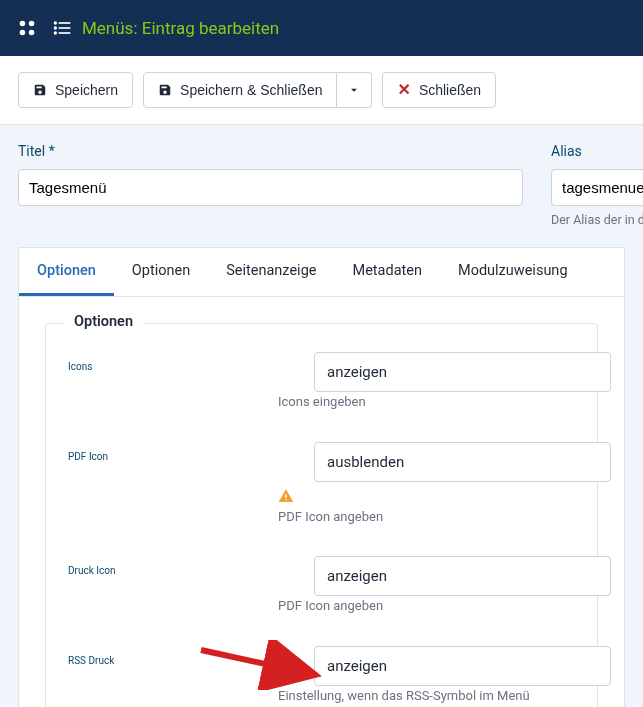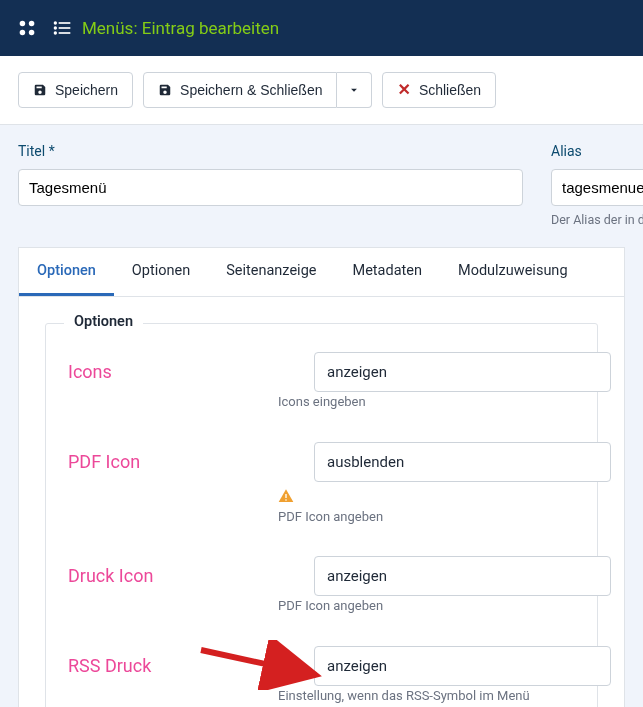--- a/index.html
+++ b/index.html
@@ -24,21 +24,21 @@
   .form-head .hint { font-size: 12.5px; color: #6b7280; margin-top: 6px; white-space: nowrap; }
   .tabs-wrap { margin: 14px 18px 0 18px; background: #fff; border: 1px solid #dfe3e8; border-bottom: none; }
   .tabs { display: flex; border-bottom: 1px solid #dfe3e8; }
   .tab { padding: 14px 18px; font-size: 14.5px; cursor: pointer; border-bottom: 3px solid transparent; color: #1f2937; }
   .tab.active { color: #2a69b8; border-bottom-color: #2a69b8; font-weight: 500; }
   .panel { background: #fff; margin: 0 18px; border: 1px solid #dfe3e8; border-top: none; padding: 26px 26px 40px 26px; }
   .fieldset { border: 1px solid #dfe3e8; border-radius: 3px; padding: 28px 22px 22px 22px; position: relative; }
   .fieldset .legend { position: absolute; top: -11px; left: 18px; background: #fff; padding: 0 10px; font-size: 14.5px; font-weight: 600; color: #1f2937; }
   .row { display: flex; align-items: flex-start; margin-bottom: 30px; position: relative; }
   .row:last-child { margin-bottom: 0; }
-  .row .lbl { width: 210px; padding-top: 9px; font-size: 18px; color: #ec4899; }
+  .row .lbl { width: 210px; padding-top: 9px; font-size: 10px; color: #0c4a6e; }
   .row .ctl { flex: 1; }
   .select { width: 100%; border: 1px solid #cdd3da; border-radius: 4px; padding: 10px 12px; font-size: 15px; background: #fff; cursor: pointer; margin-left: 36px; }
   .desc { font-size: 13px; color: #6b7280; margin-top: 0; line-height: 1.5; }
   .warn { display: inline-block; margin-top: 6px; }
   .warn svg { width: 16px; height: 16px; }
   .arrow { position: absolute; left: 128px; top: -6px; pointer-events: none; z-index: 5; }
 </style>
 </head>
 <body>
 

